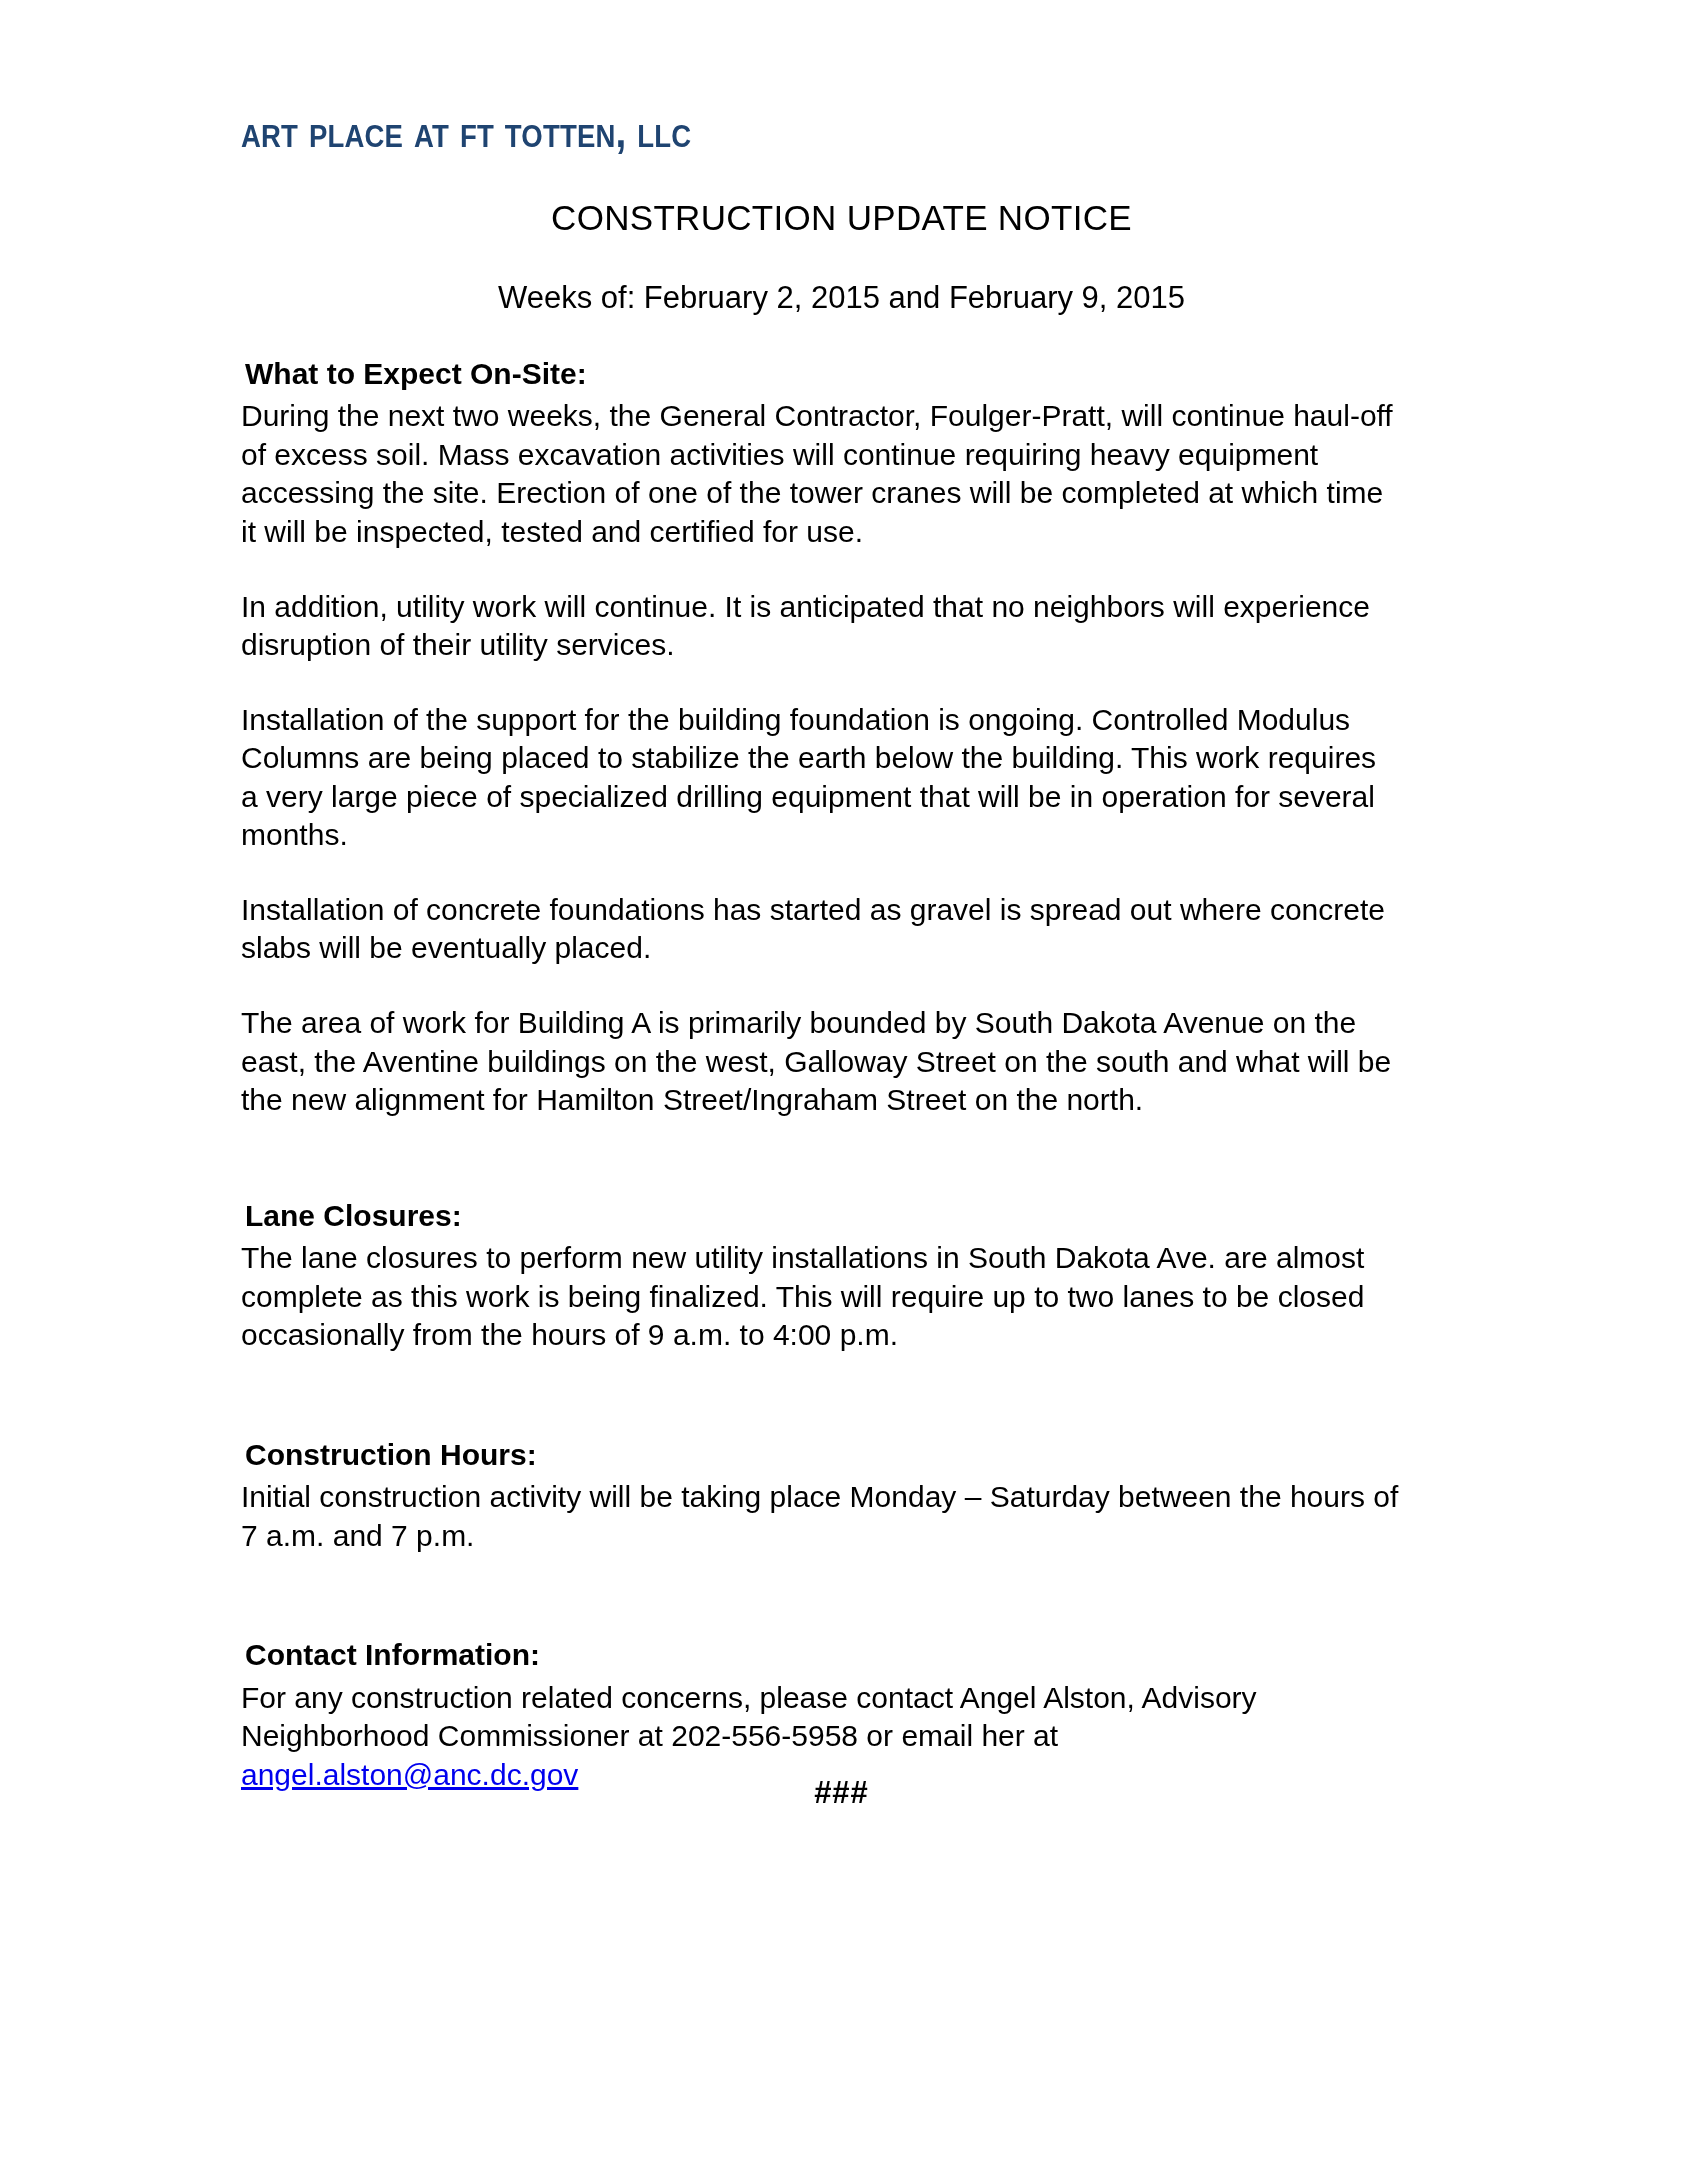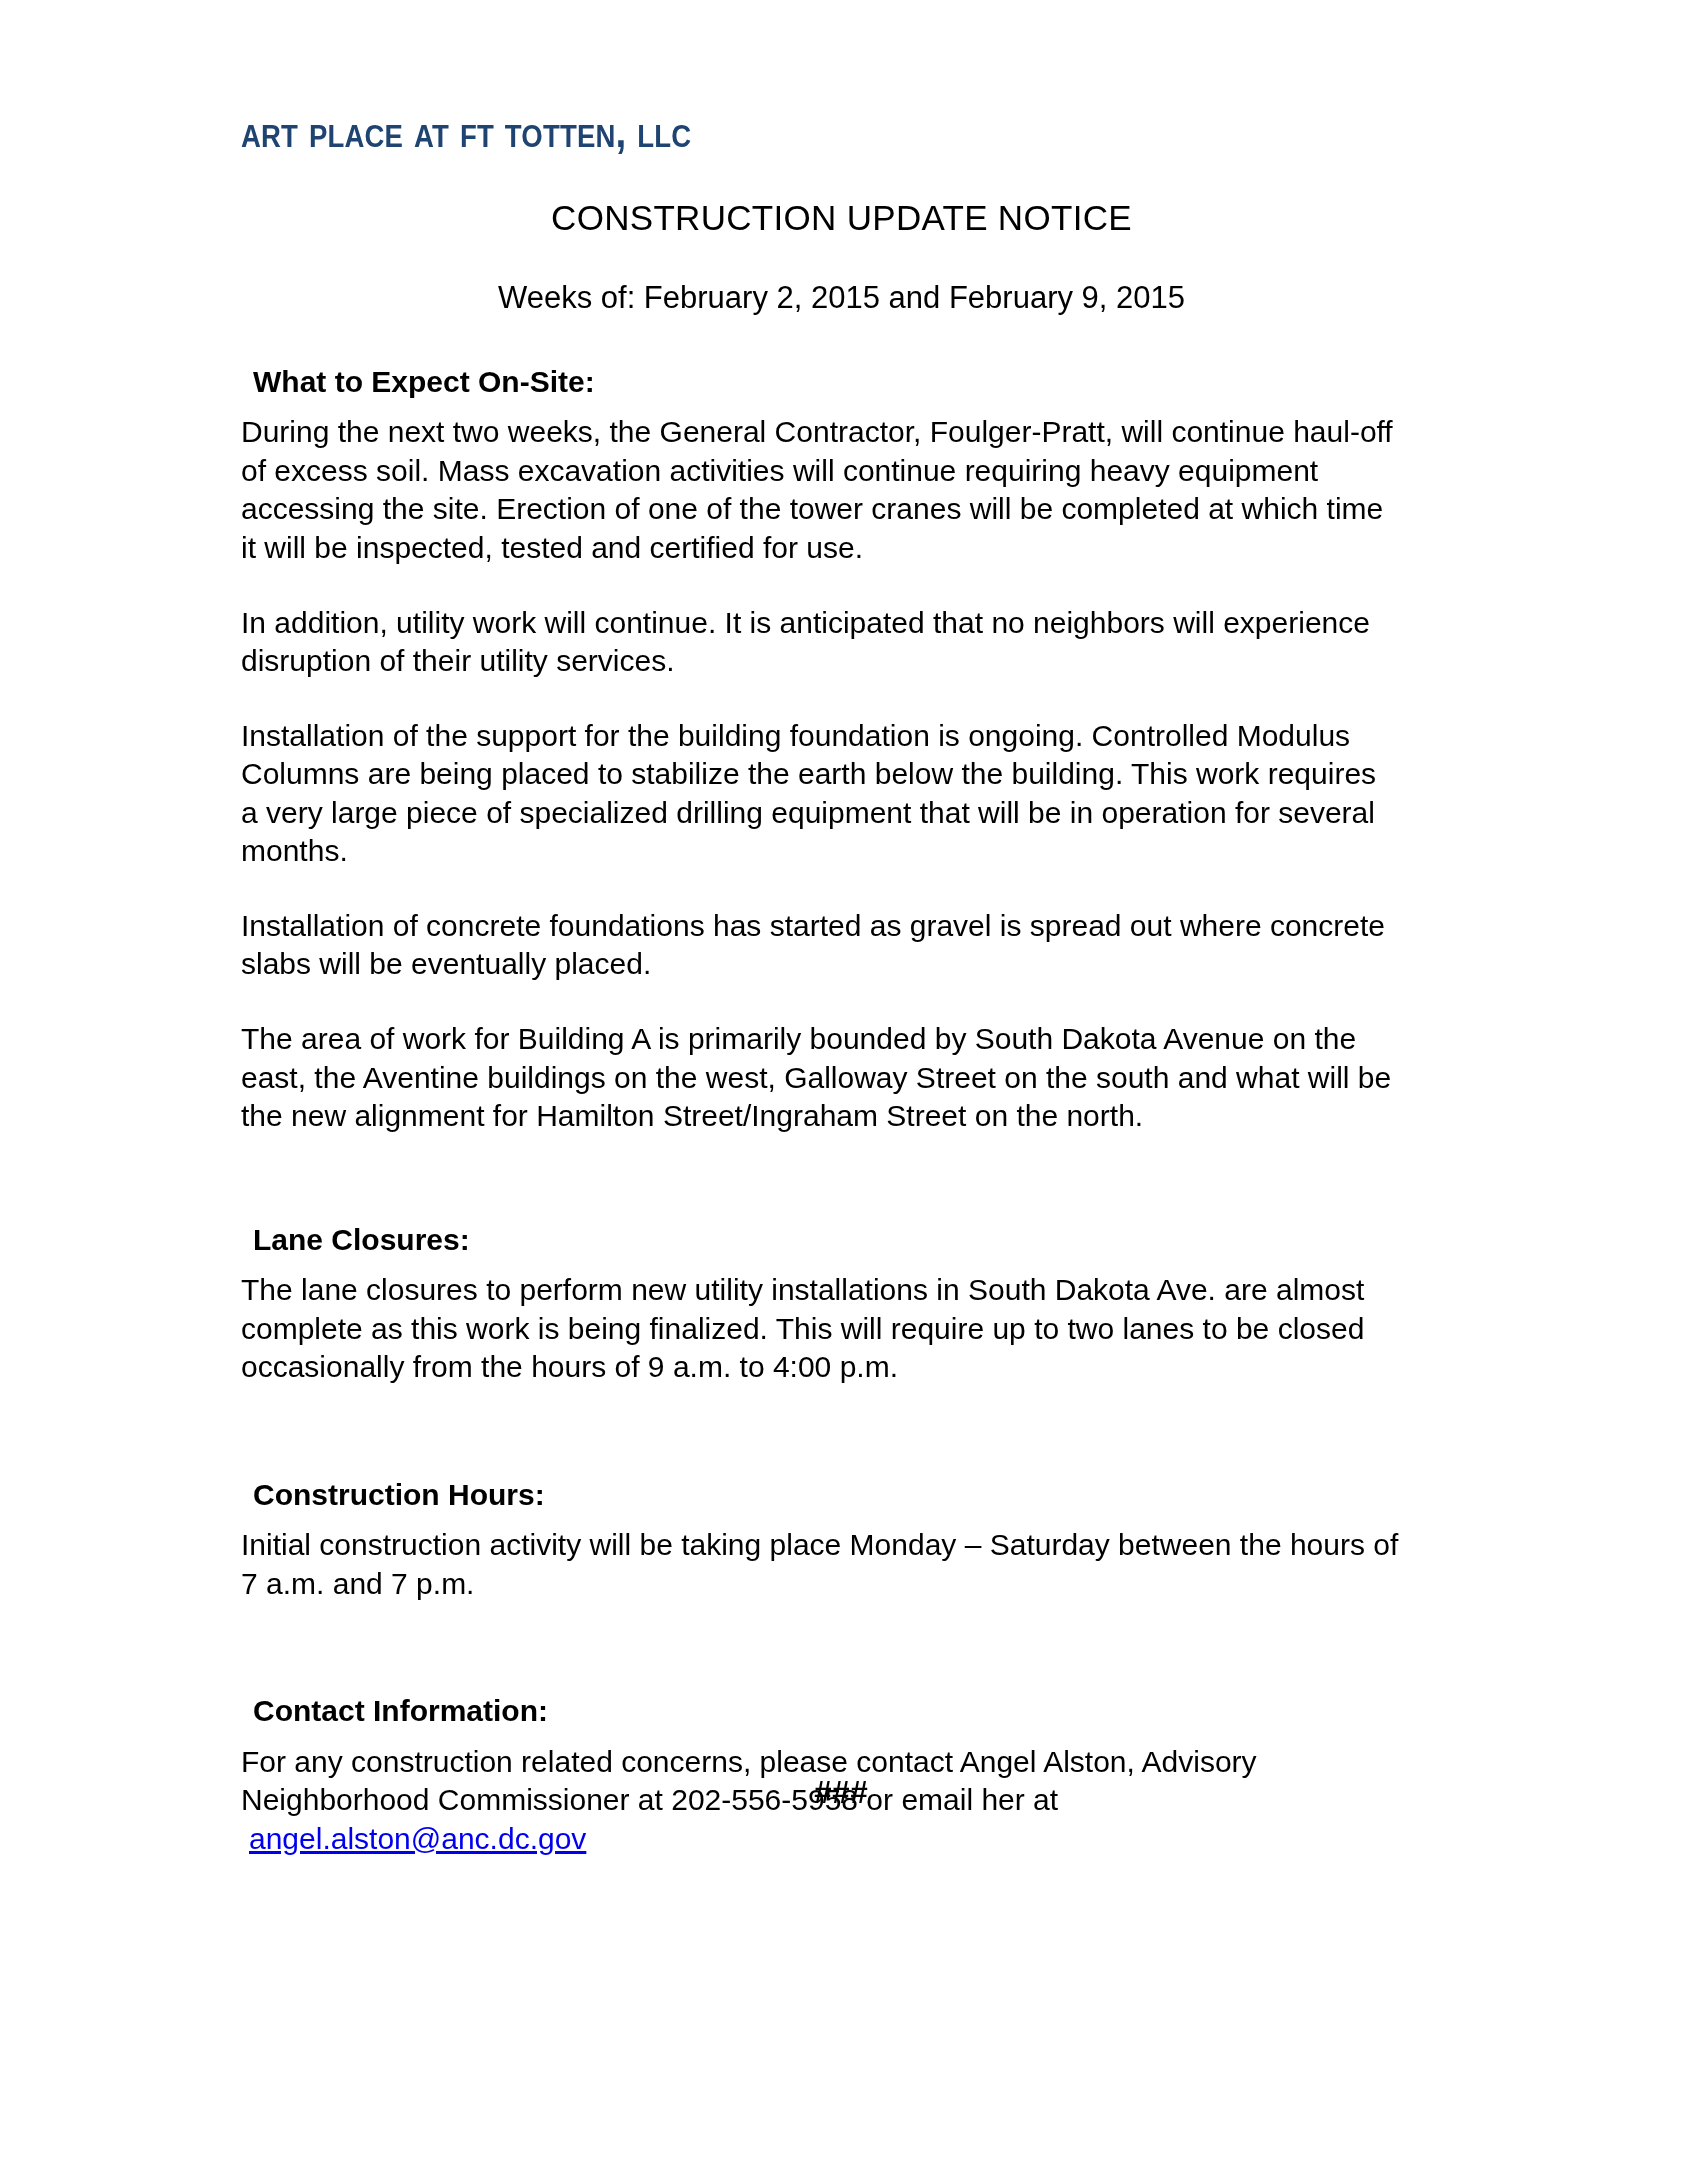--- a/index.html
+++ b/index.html
@@ -67,38 +67,37 @@
   .body-wrap {
     position: absolute;
     left: 241px;
     top: 351px;
     width: 1158px;
   }
   .section-heading {
     font-size: 30px;
     font-weight: 700;
     line-height: 1.28;
-    margin: 12px;
+    margin: 4px;
   }
   .para {
     font-size: 30px;
     font-weight: 400;
     line-height: 1.285;
     margin: 0;
     text-align: left;
   }
   .gap-para   { height: 36px; }
   .gap-block  { height: 73px; }
   .gap-block2 { height: 77px; }
   .email-link {
     color: #0000EE;
     text-decoration: underline;
     font-size: 30px;
     line-height: 1.285;
-    margin-left: 8px;
   }
   .end-mark {
     position: absolute;
     left: 0;
     top: 1775px;
     width: 1683px;
     text-align: center;
     font-size: 31px;
     font-weight: 700;
     letter-spacing: 1px;

